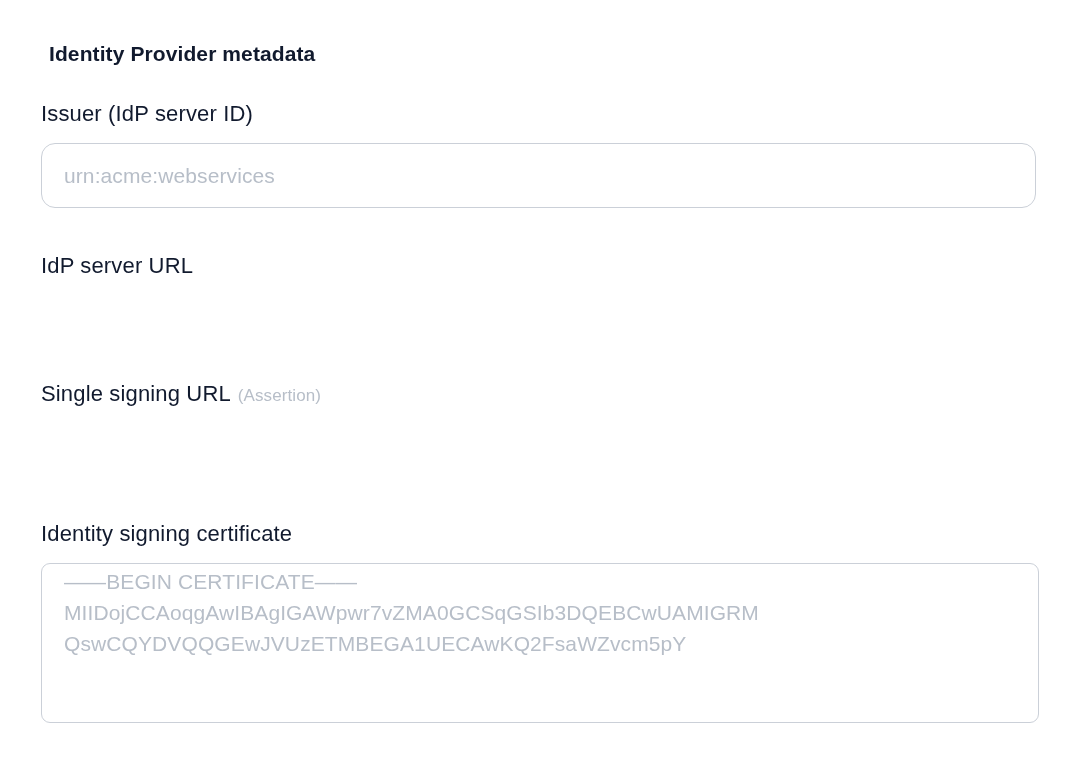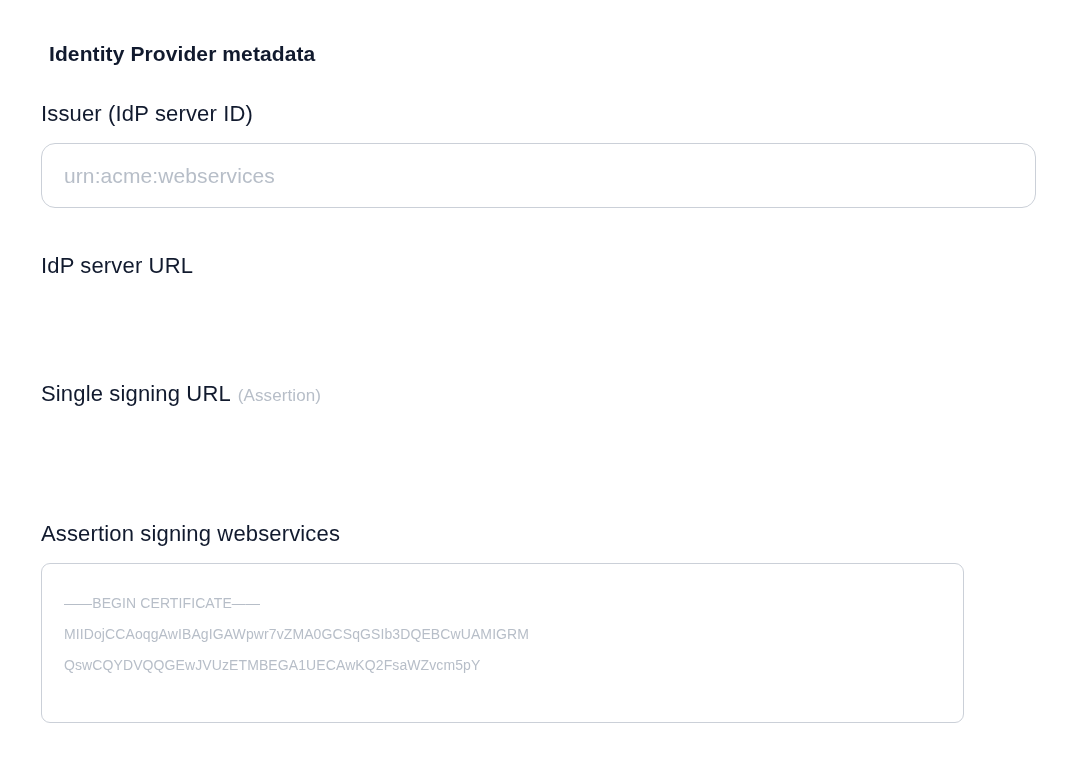--- a/index.html
+++ b/index.html
@@ -76,29 +76,29 @@
     outline: none;
   }
   .text-input::placeholder {
     color: #b7bec8;
     opacity: 1;
   }
 
   .cert-area {
     display: block;
     box-sizing: border-box;
-    width: 923px;
+    width: 998px;
     height: 160px;
     margin-top: 15px;
-    padding: 24px 22px;
+    padding: 2px 22px;
     border: 1px solid #cbd0d8;
     border-radius: 9px;
     background: #ffffff;
     font-family: "Liberation Sans", sans-serif;
-    font-size: 14px;
+    font-size: 21px;
     line-height: 31px;
     color: #111a2e;
     letter-spacing: 0.1px;
     resize: none;
     outline: none;
     overflow: hidden;
     white-space: pre;
   }
   .cert-area::placeholder {
     color: #b7bec8;
@@ -127,19 +127,19 @@
     <label class="field-label">IdP server URL</label>
   </div>
 
   <div class="field field-logout-url">
     <label class="field-label">
       <span>Single signing URL</span><span class="label-optional">(Assertion)</span>
     </label>
   </div>
 
   <div class="field field-certificate">
-    <label class="field-label">Assertion signing webservices</label>
+    <label class="field-label">Identity signing certificate</label>
     <textarea class="cert-area" placeholder="——BEGIN CERTIFICATE——
 MIIDojCCAoqgAwIBAgIGAWpwr7vZMA0GCSqGSIb3DQEBCwUAMIGRM
 QswCQYDVQQGEwJVUzETMBEGA1UECAwKQ2FsaWZvcm5pY" style=""></textarea>
   </div>
 
 </div>
 
 </body></html>

